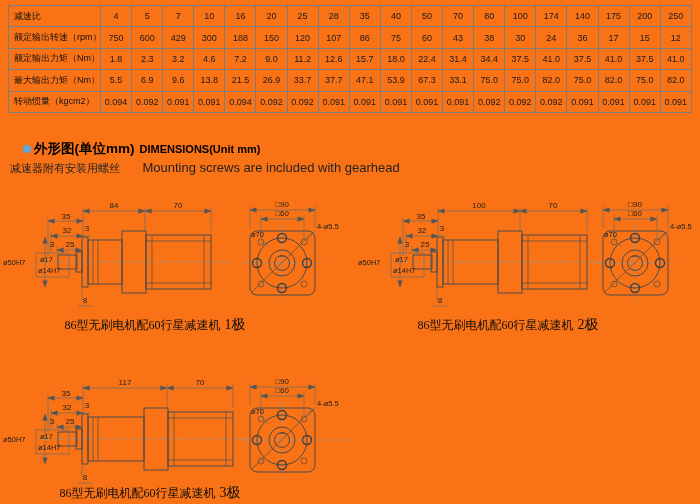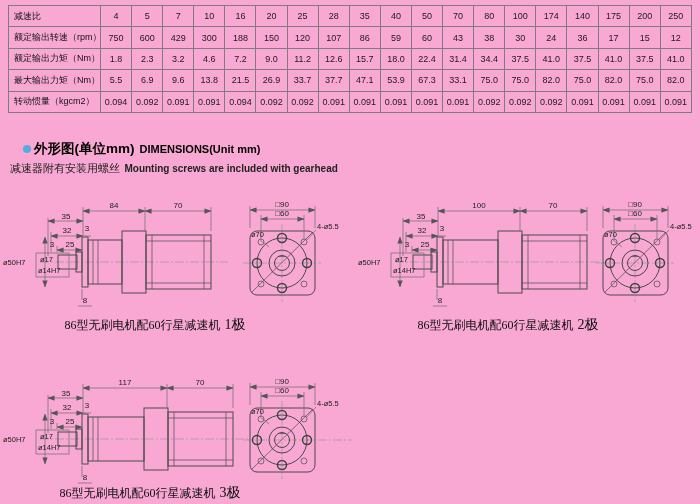--- a/index.html
+++ b/index.html
@@ -1,33 +1,33 @@
 <!DOCTYPE html>
 <html><head>
 <meta charset="utf-8">
 <style>
   html,body{margin:0;padding:0;background:#e8e8e8;}
-  .page{position:relative;width:700px;height:504px;background:#f9a8d4;overflow:hidden;
+  .page{position:relative;width:700px;height:504px;background:#f97316;overflow:hidden;
         font-family:"Liberation Sans",sans-serif;}
 
   
   .spec-table{position:absolute;left:8px;top:5px;width:684px;border-collapse:collapse;
               table-layout:fixed;border:1px solid #4f4f4f;}
   .spec-table td{border:1px solid #7d7d7d;height:20.4px;text-align:center;
                  font-size:9px;color:#1a1a1a;padding:0;overflow:hidden;white-space:nowrap;}
   .spec-table td.rowlabel{text-align:left;padding-left:5px;font-size:9px;color:#111;}
 
   
   .sec-head{position:absolute;left:23px;top:140px;display:flex;align-items:center;}
   .bullet{width:8px;height:8px;border-radius:50%;background:#57aadb;margin-right:3px;flex:none;}
   .t-zh{font-size:13.5px;font-weight:bold;color:#000;}
   .t-en{font-size:11px;font-weight:bold;color:#000;margin-left:5px;}
   .sec-note{position:absolute;left:10px;top:158px;}
   .n-zh{font-size:11px;color:#222;}
-  .n-en{font-size:10px;color:#222;margin-left:0;font-weight:bold;}
+  .n-en{font-size:13px;color:#222;margin-left:18px;}
 
   
   .draw{position:absolute;left:0;top:0;width:700px;height:504px;}
   .ol{fill:none;stroke:#4a4a4a;stroke-width:1;}
   .tl{fill:none;stroke:#4a4a4a;stroke-width:0.7;}
   .dl{fill:none;stroke:#6a6a6a;stroke-width:0.7;}
   .bx{fill:none;stroke:#6a6a6a;stroke-width:0.7;}
   .cl{fill:none;stroke:#9a9a9a;stroke-width:0.7;stroke-dasharray:9 2 2 2;}
   .sc{fill:none;stroke:#3f3f3f;stroke-width:1.4;}
   text.dim{font:8px "Liberation Sans",sans-serif;fill:#222;text-anchor:middle;}
@@ -90,21 +90,21 @@
           <td class="rowlabel">额定输出转速（rpm）</td>
           <td>750</td>
           <td>600</td>
           <td>429</td>
           <td>300</td>
           <td>188</td>
           <td>150</td>
           <td>120</td>
           <td>107</td>
           <td>86</td>
-          <td>59</td>
+          <td>75</td>
           <td>60</td>
           <td>43</td>
           <td>38</td>
           <td>30</td>
           <td>24</td>
           <td>36</td>
           <td>17</td>
           <td>15</td>
           <td>12</td>
         </tr>

